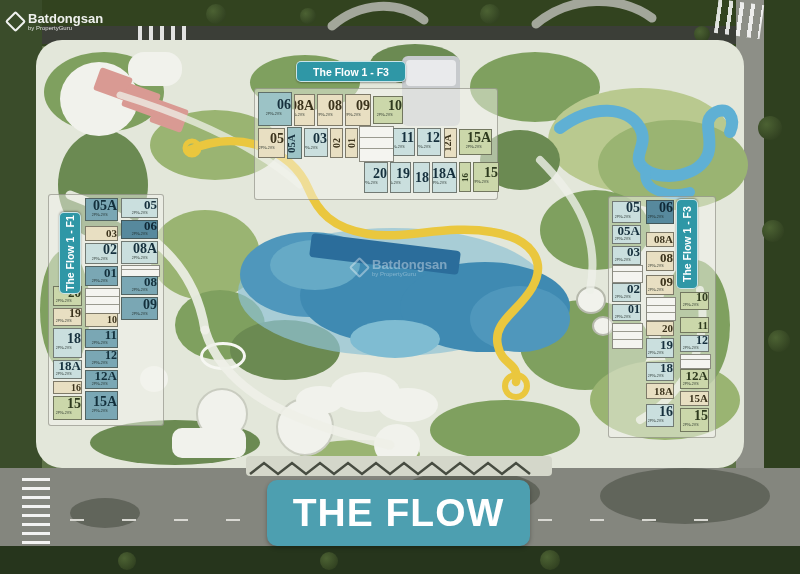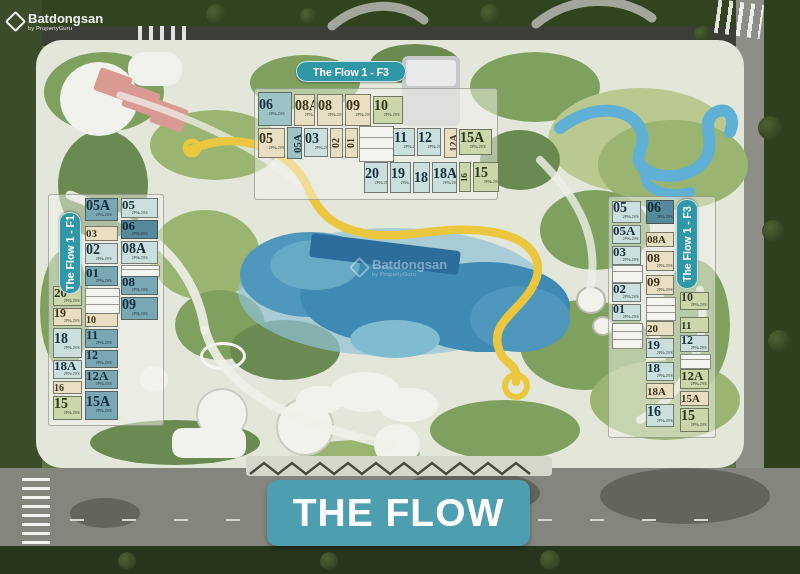--- a/index.html
+++ b/index.html
@@ -24,34 +24,34 @@
   .g1{background:#6b8a52;} .g2{background:#7fa05f;} .g3{background:#9ab472;} .g4{background:#b9c98f;}
   .white-shape{background:#f1f2ec;}
   .ring{border:3px solid #f6f7f2;background:transparent;border-radius:50%;}
   .court{background:#d99a93;transform:rotate(20deg);border-radius:3px;}
   .pool{border-radius:50%;}
   svg.overlay{position:absolute;left:0;top:0;pointer-events:none;}
   
   .plate{background:rgba(243,243,238,.5);border:1px solid rgba(110,110,100,.5);border-radius:3px;}
   .coreplan{background:#f4f4f0;border:1px solid #8a8a80;}
   .coreplan i{display:block;border-bottom:1px solid #9a9a90;height:30%;}
-  .ucell{position:absolute;display:flex;flex-direction:column;align-items:flex-start;justify-content:center;
+  .ucell{position:absolute;display:flex;flex-direction:column;align-items:flex-end;justify-content:center;
          border:1px solid rgba(55,55,45,.6);box-sizing:border-box;overflow:hidden;
          font-family:"Liberation Serif",serif;font-weight:bold;line-height:1;}
   .u-dk{background:#57899d;color:#0f2836;}
   .u-t2{background:#7aa7b4;color:#13303c;}
   .u-tl{background:#9cc3c6;color:#16303d;}
   .u-lt{background:#cadfde;color:#16303d;}
   .u-cr{background:#e8dfc2;color:#3b331c;}
   .u-sg{background:#cbd7aa;color:#2e3a1e;}
   .usub{font-size:8px;font-weight:normal;transform:scale(.45);transform-origin:center top;
         color:rgba(25,35,30,.85);white-space:nowrap;margin-top:0px;font-family:"Liberation Sans",sans-serif;}
   .u-v .unum{transform:rotate(-90deg);}
   
-  .pill{background:#2f97a6;color:#fff;border:1px solid rgba(255,255,255,.75);border-radius:10px;
+  .pill{background:#2f97a6;color:#fff;border:1px solid rgba(255,255,255,.75);border-radius:5px;
         display:flex;align-items:center;justify-content:center;font-size:10.5px;font-weight:bold;
         box-shadow:0 1px 2px rgba(0,0,0,.35);}
   .pill-v{writing-mode:vertical-rl;transform:rotate(180deg);}
   #banner{left:267px;top:480px;width:263px;height:66px;background:#4d9fb0;border-radius:10px;
           display:flex;align-items:center;justify-content:center;color:#fff;font-size:39px;
           font-weight:bold;letter-spacing:1px;box-shadow:0 2px 4px rgba(0,0,0,.3);}
   .wm{display:flex;align-items:center;gap:5px;color:#fff;}
   .wm .dia{width:11px;height:11px;border:2px solid #fff;transform:rotate(45deg);border-radius:2px;}
   .wm .t1{font-size:13px;font-weight:bold;line-height:1;}
   .wm .t2{font-size:6px;line-height:1;opacity:.9;}

